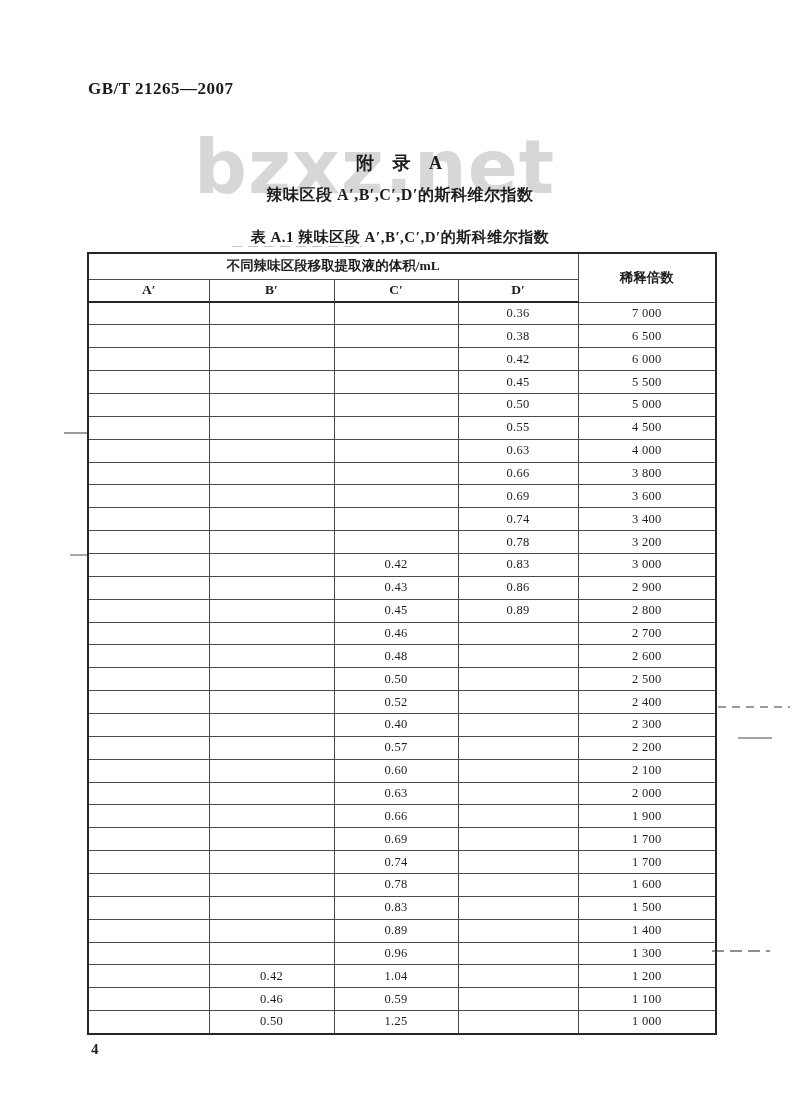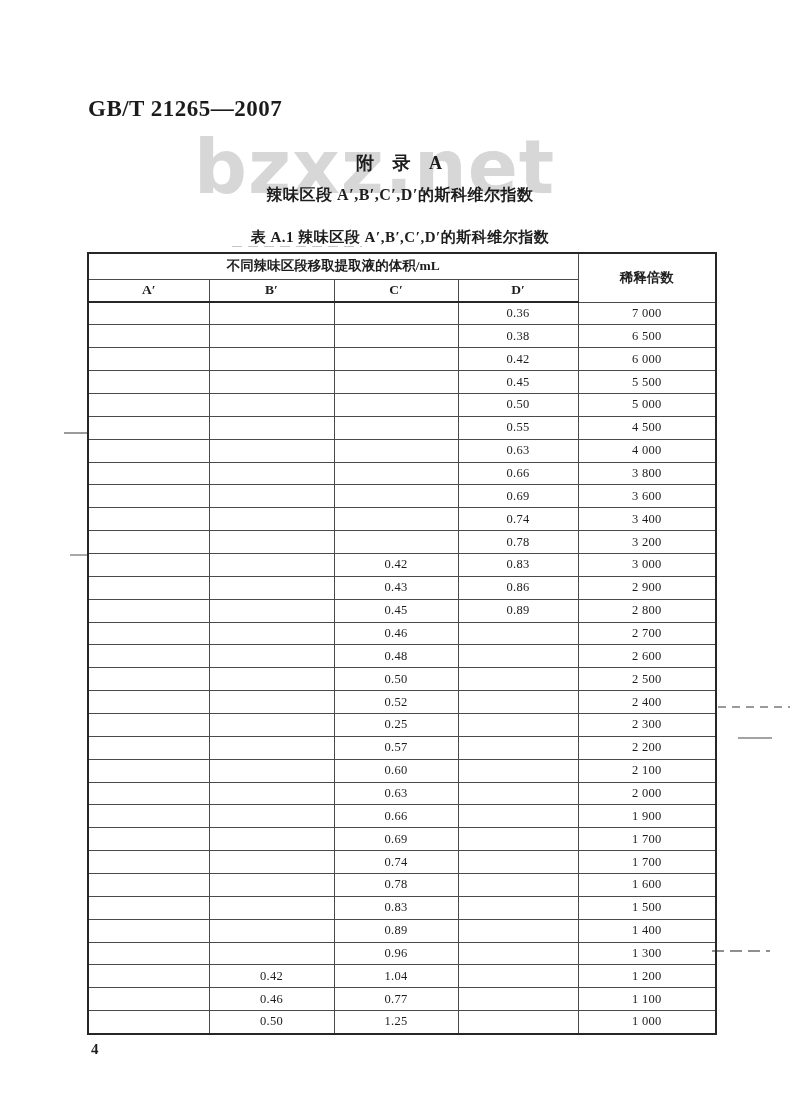--- a/index.html
+++ b/index.html
@@ -7,22 +7,22 @@
   body {
     position: relative;
     width: 800px; height: 1110px;
     background: #ffffff;
     font-family: "Liberation Serif", "DejaVu Serif", serif;
     color: #1d1d1d;
     overflow: hidden;
   }
 
   .doc-number {
-    position: absolute; left: 88px; top: 96px;
-    font-size: 23px; font-weight: 700; letter-spacing: 0.5px;
+    position: absolute; left: 88px; top: 79px;
+    font-size: 17px; font-weight: 700; letter-spacing: 0.5px;
     color: #1b1b1b;
     z-index: 2;
   }
 
   .watermark {
     position: absolute; left: 194px; top: 130px;
     font-family: "DejaVu Sans", sans-serif;
     font-size: 74px; font-weight: 700; line-height: 1;
     color: #d7d7d7; letter-spacing: 1px;
     z-index: 0; user-select: none;
@@ -242,21 +242,21 @@
       <tr>
         <td></td>
         <td></td>
         <td>0.52</td>
         <td></td>
         <td>2 400</td>
       </tr>
       <tr>
         <td></td>
         <td></td>
-        <td>0.25</td>
+        <td>0.40</td>
         <td></td>
         <td>2 300</td>
       </tr>
       <tr>
         <td></td>
         <td></td>
         <td>0.57</td>
         <td></td>
         <td>2 200</td>
       </tr>
@@ -326,21 +326,21 @@
       <tr>
         <td></td>
         <td>0.42</td>
         <td>1.04</td>
         <td></td>
         <td>1 200</td>
       </tr>
       <tr>
         <td></td>
         <td>0.46</td>
-        <td>0.77</td>
+        <td>0.59</td>
         <td></td>
         <td>1 100</td>
       </tr>
       <tr>
         <td></td>
         <td>0.50</td>
         <td>1.25</td>
         <td></td>
         <td>1 000</td>
       </tr>

